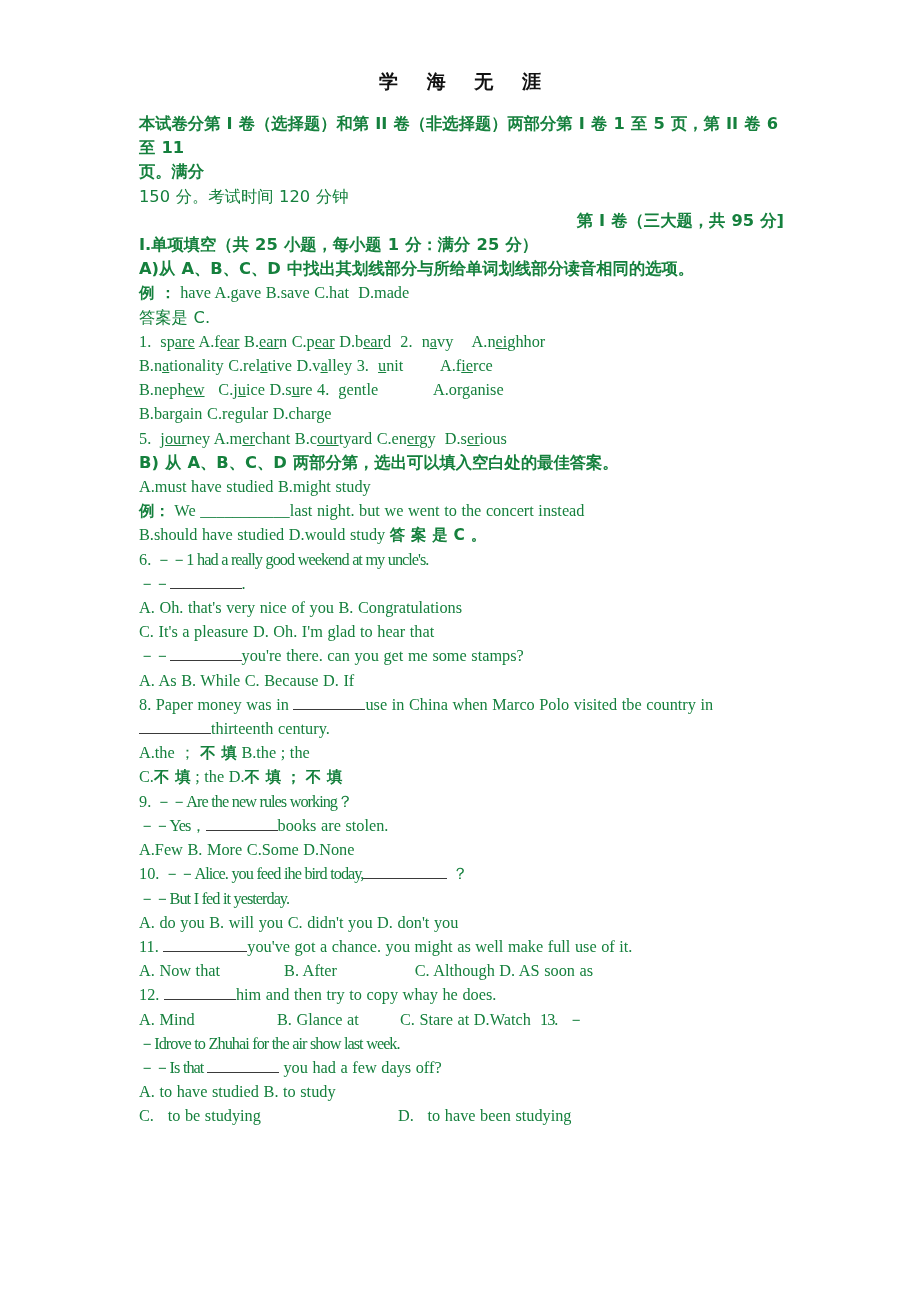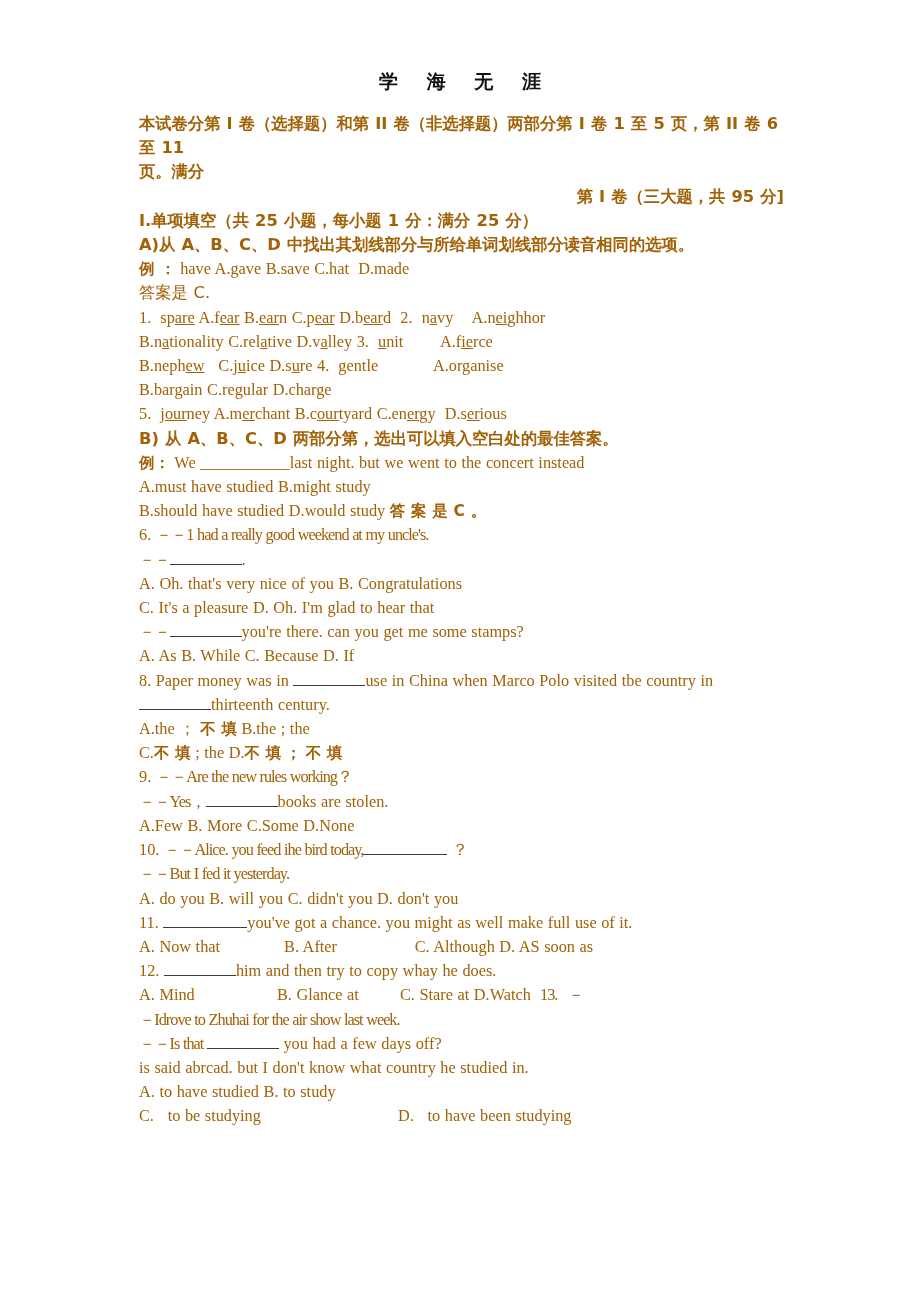--- a/index.html
+++ b/index.html
@@ -40,21 +40,21 @@
     position: absolute;
     left: 139px;
     top: 105px;
     width: 645px;
   }
   p.line {
     margin: 0;
     padding: 0;
     font-size: 16.3px;
     line-height: 24.2px;
-    color: #a16207;
+    color: #15803d;
     white-space: pre-wrap;
     word-spacing: 0.5px;
   }
   .cn {
     font-family: "DejaVu Sans", "Liberation Sans", sans-serif;
     font-size: 15.4px;
   }
   .cn-b {
     font-family: "DejaVu Sans", "Liberation Sans", sans-serif;
     font-size: 15.4px;
@@ -79,42 +79,43 @@
 <body>
 
 <div class="page">
 
   <div class="doc-title">学 海 无 涯</div>
 
   <div class="body-area">
 
     <p class="line cn-b">本试卷分第 I 卷（选择题）和第 II 卷（非选择题）两部分第 I 卷 1 至 5 页，第 II 卷 6 至 11</p>
     <p class="line cn-b">页。满分</p>
+    <p class="line cn">150 分。考试时间 120 分钟</p>
 
     <p class="line cn-b center">第 I 卷（三大题，共 95 分]</p>
 
     <p class="line cn-b">I.单项填空（共 25 小题，每小题 1 分：满分 25 分）</p>
     <p class="line cn-b">A)从 A、B、C、D 中找出其划线部分与所给单词划线部分读音相同的选项。</p>
 
     <p class="line ind1"><span class="cn-b">例 ：</span> <span>have A.gave B.save C.hat  D.made</span></p>
     <p class="line ind2 cn">答案是 C.</p>
 
     <p class="line"><span>1.</span>&nbsp;&nbsp;<span>sp</span><u class="ph">are</u><span></span> <span>A.f</span><u class="ph">ear</u><span></span> <span>B.</span><u class="ph">ear</u><span>n</span> <span>C.p</span><u class="ph">ear</u><span></span> <span>D.b</span><u class="ph">ear</u><span>d</span>&nbsp; <span>2.</span>&nbsp;&nbsp;<span>n</span><u class="ph">a</u><span>vy</span>&nbsp;&nbsp;&nbsp;&nbsp;<span>A.n</span><u class="ph">ei</u><span>ghhor</span></p>
 
     <p class="line"><span>B.n</span><u class="ph">a</u><span>tionality</span> <span>C.rel</span><u class="ph">a</u><span>tive</span> <span>D.v</span><u class="ph">a</u><span>lley</span> <span>3.</span>&nbsp;&nbsp;<span></span><u class="ph">u</u><span>nit</span>&nbsp;&nbsp;&nbsp;&nbsp;&nbsp;&nbsp;&nbsp;&nbsp;<span>A.f</span><u class="ph">ie</u><span>rce</span></p>
 
     <p class="line"><span>B.neph</span><u class="ph">ew</u><span></span>&nbsp;&nbsp; <span>C.j</span><u class="ph">u</u><span>ice</span> <span>D.s</span><u class="ph">u</u><span>re</span> <span>4.</span>&nbsp;&nbsp;<span></span><u class="ph">g</u><span>entle</span>&nbsp;&nbsp;&nbsp;&nbsp;&nbsp;&nbsp;&nbsp;&nbsp;&nbsp;&nbsp;&nbsp;&nbsp;<span>A.or</span><u class="ph">g</u><span>anise</span></p>
 
     <p class="line"><span>B.bar</span><u class="ph">g</u><span>ain</span> <span>C.re</span><u class="ph">g</u><span>ular</span> <span>D.char</span><u class="ph">g</u><span>e</span></p>
 
     <p class="line"><span>5.</span>&nbsp;&nbsp;<span>j</span><u class="ph">our</u><span>ney</span> <span>A.m</span><u class="ph">er</u><span>chant</span> <span>B.c</span><u class="ph">our</u><span>tyard</span> <span>C.en</span><u class="ph">er</u><span>gy</span>&nbsp; <span>D.s</span><u class="ph">er</u><span>ious</span></p>
 
     <p class="line cn-b">B) 从 A、B、C、D 两部分第，选出可以填入空白处的最佳答案。</p>
+    <p class="line ind3">A.must have studied B.might study</p>
     <p class="line ind1"><span class="cn-b">例：</span> <span>We ___________last night. but we went to the concert instead</span></p>
-    <p class="line ind3">A.must have studied B.might study</p>
     <p class="line ind3"><span>B.should have studied D.would study</span> <span class="cn-b">答 案 是 C 。</span></p>
 
     <p class="line"><span>6.</span>&nbsp;<span class="dash">－－1 had a really good weekend at my uncle's.</span></p>
     <p class="line ind1"><span class="dash">－－</span><span class="blank b-md"></span><span>.</span></p>
     <p class="line ind2">A. Oh. that's very nice of you B. Congratulations</p>
     <p class="line ind2">C. It's a pleasure D. Oh. I'm glad to hear that</p>
 
     <p class="line ind2"><span class="dash">－－</span><span class="blank b-md"></span><span>you're there. can you get me some stamps?</span></p>
     <p class="line ind2">A. As B. While C. Because D. If</p>
 
@@ -131,18 +132,17 @@
     <p class="line ind2"><span class="dash">－－But I fed it yesterday.</span></p>
     <p class="line ind2">A. do you B. will you C. didn't you D. don't you</p>
 
     <p class="line"><span>11.</span> <span class="blank b-lg"></span><span>you've got a chance. you might as well make full use of it.</span></p>
     <p class="line ind2">A. Now that              B. After                 C. Although D. AS soon as</p>
 
     <p class="line"><span>12.</span> <span class="blank b-md"></span><span>him and then try to copy whay he does.</span></p>
     <p class="line ind2"><span>A. Mind                  B. Glance at         C. Stare at D.Watch</span>&nbsp;&nbsp;<span class="dash">13.   －</span></p>
     <p class="line"><span class="dash">－Idrove to Zhuhai for the air show last week.</span></p>
     <p class="line ind2"><span class="dash">－－Is that </span><span class="blank b-md"></span><span> you had a few days off?</span></p>
-    <p class="line">is said abrcad. but I don't know what country he studied in.</p>
     <p class="line ind2">A. to have studied B. to study</p>
     <p class="line ind2"><span>C.   to be studying</span>&nbsp;&nbsp;&nbsp;&nbsp;&nbsp;&nbsp;&nbsp;&nbsp;&nbsp;&nbsp;&nbsp;&nbsp;&nbsp;&nbsp;&nbsp;&nbsp;&nbsp;&nbsp;&nbsp;&nbsp;&nbsp;&nbsp;&nbsp;&nbsp;&nbsp;&nbsp;&nbsp;&nbsp;&nbsp;&nbsp;<span>D.   to have been studying</span></p>
 
   </div>
 </div>
 
 </body></html>

